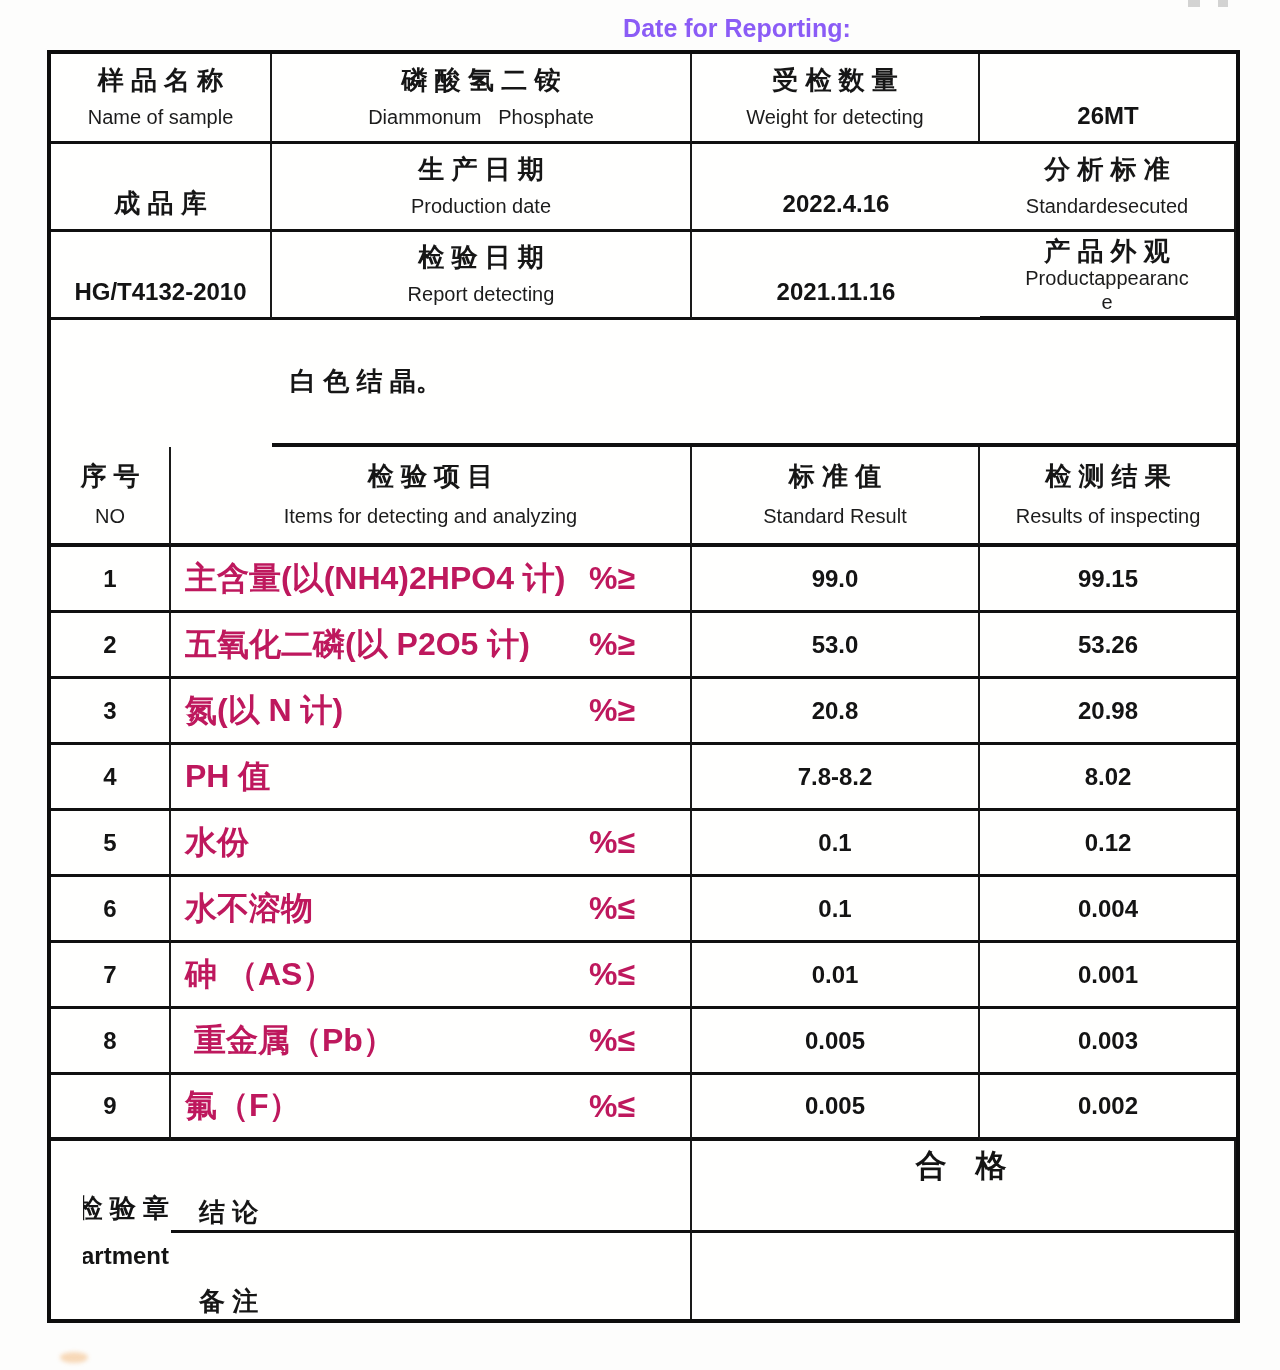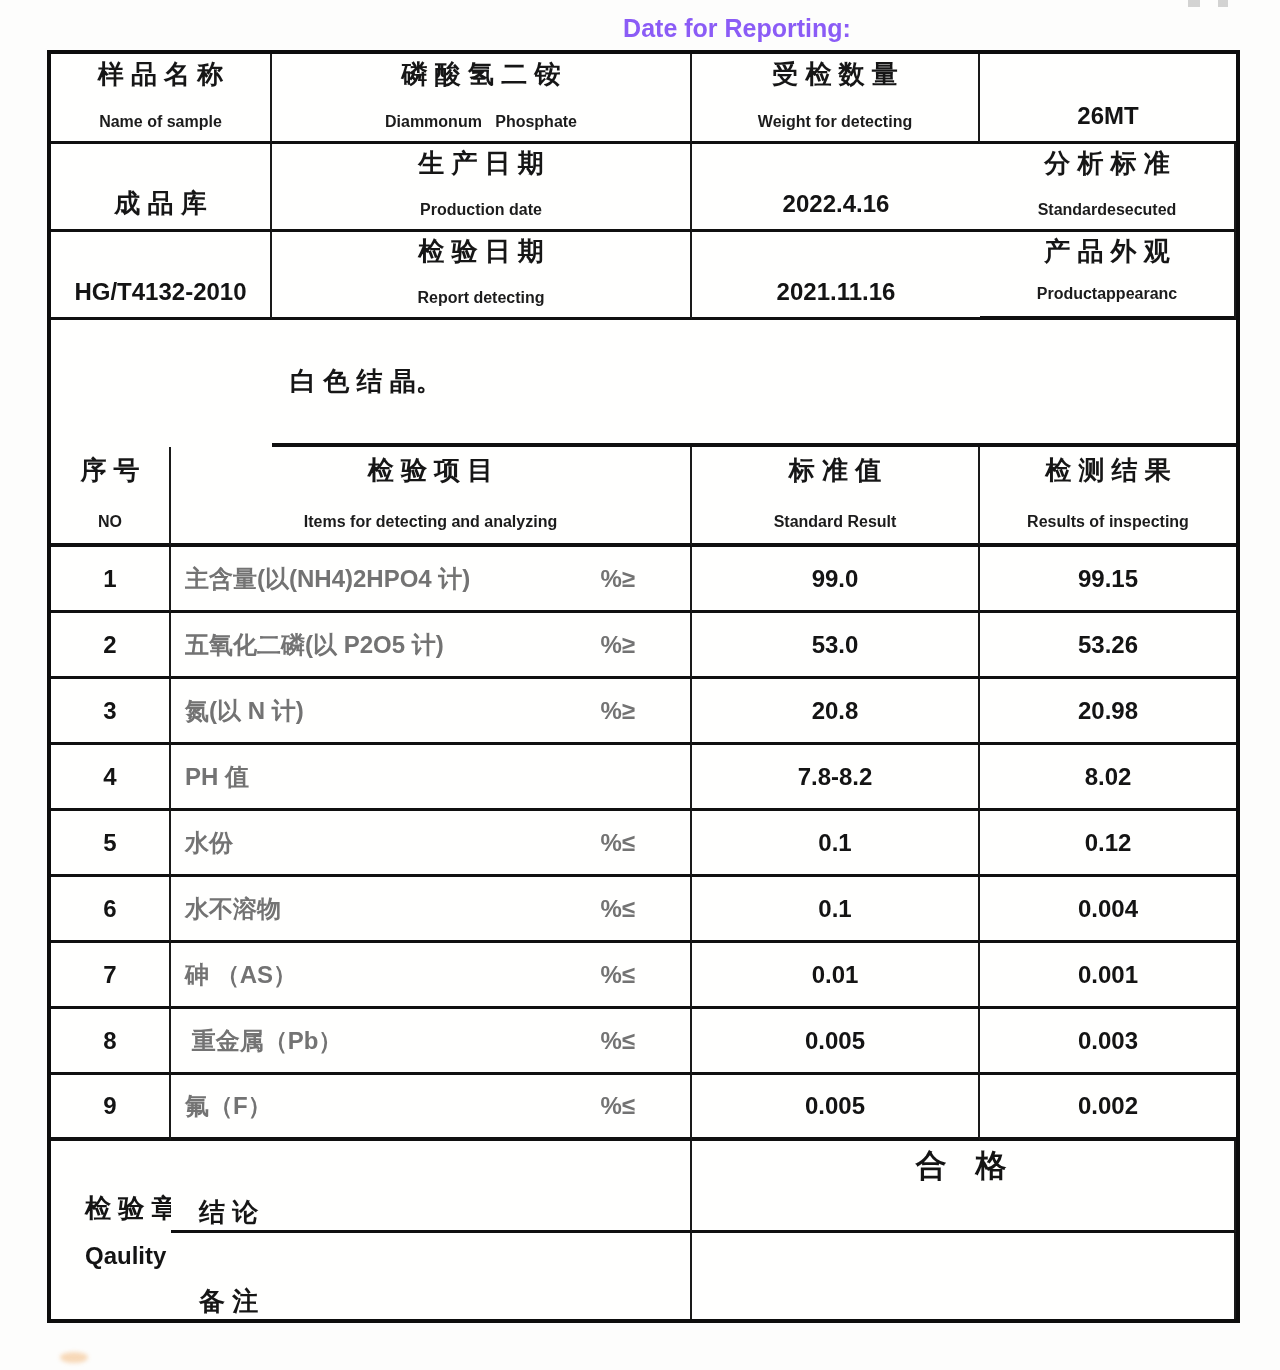--- a/index.html
+++ b/index.html
@@ -26,42 +26,42 @@
     justify-content:space-evenly; align-items:center;
     border-right:2px solid #1a1a1a; border-bottom:3px solid #101010;
     padding:4px 2px; overflow:hidden;
   }
   .last-col   { border-right:none; }
   .no-bottom  { border-bottom:none; }
   .thick-bottom { border-bottom-width:4px; }
 
   .line { display:flex; align-items:center; justify-content:center; min-height:30px; white-space:pre; }
   .zh   { font-size:26px; font-weight:bold; color:#161616; white-space:pre; }
-  .zh-sm{ font-size:24px; font-weight:bold; color:#737373; white-space:pre; }
-  .en   { font-size:16px; font-weight:bold; color:#1c1c1c; white-space:pre;margin-top:16px; }
+  .zh-sm{ font-size:32px; font-weight:bold; color:#be185d; white-space:pre; }
+  .en   { font-size:20px; font-weight:normal; color:#1c1c1c; white-space:pre; }
   .val  { font-size:24px; font-weight:bold; color:#141414; white-space:pre; }
 
   
   .cell-no { justify-content:center; }
   .cell-item {
     flex-direction:row; justify-content:space-between; align-items:center;
     padding-left:14px; padding-right:55px;
   }
   .cell-num { justify-content:center; }
 
   
   .cell-appearance-value {
     flex-direction:row; justify-content:flex-start; align-items:center; padding-left:18px;
   }
 
   
   .cell-footer-label { justify-content:flex-end; align-items:flex-start; padding:12px 0 0 28px; }
   .cell-conclusion   { justify-content:flex-start; align-items:center; padding-bottom:4px; }
   .conclusion-text   { font-size:31px; font-weight:bold; letter-spacing:4px; white-space:pre; }
-  .cell-stamp        { justify-content:center; align-items:flex-start; gap:16px;margin-left:32px; }
+  .cell-stamp        { justify-content:center; align-items:flex-end; gap:16px;margin-left:32px; }
   .stamp-zh          { font-size:26px; font-weight:bold; white-space:pre; }
   .stamp-en          { font-size:24px; font-weight:bold; white-space:pre; }
 
   
   .smudge {
     position:absolute; left:60px; top:1352px; width:28px; height:11px;
     background:#efa252; opacity:.4; border-radius:50%; filter:blur(2px);
   }
   .top-marks {
     position:absolute; left:1188px; top:0; width:54px; height:7px; opacity:.25;

